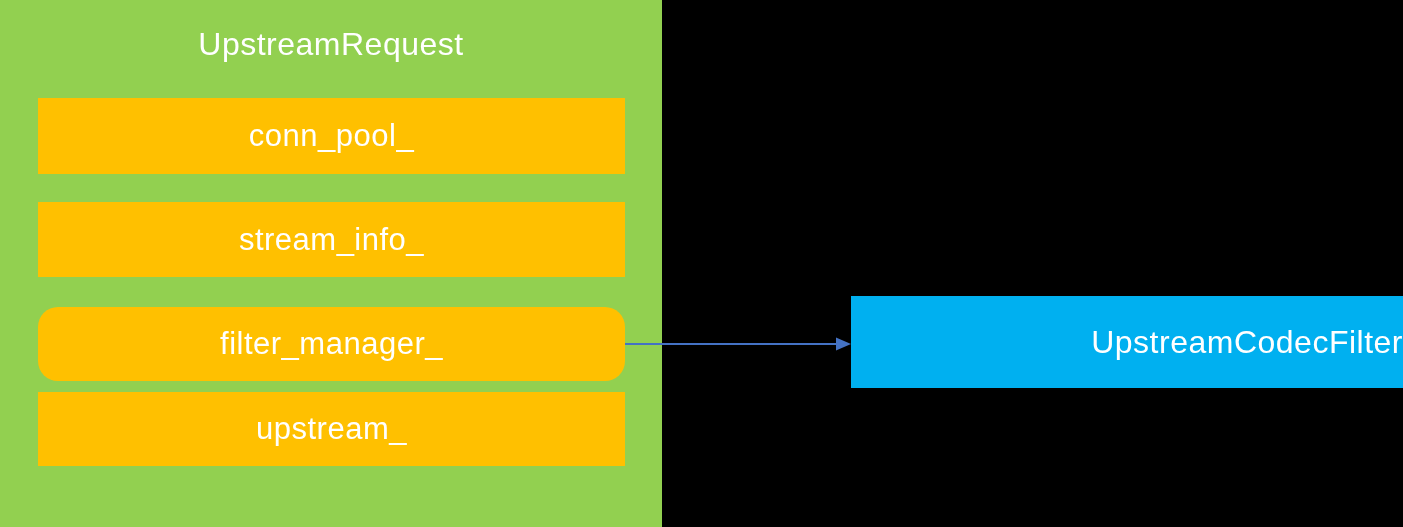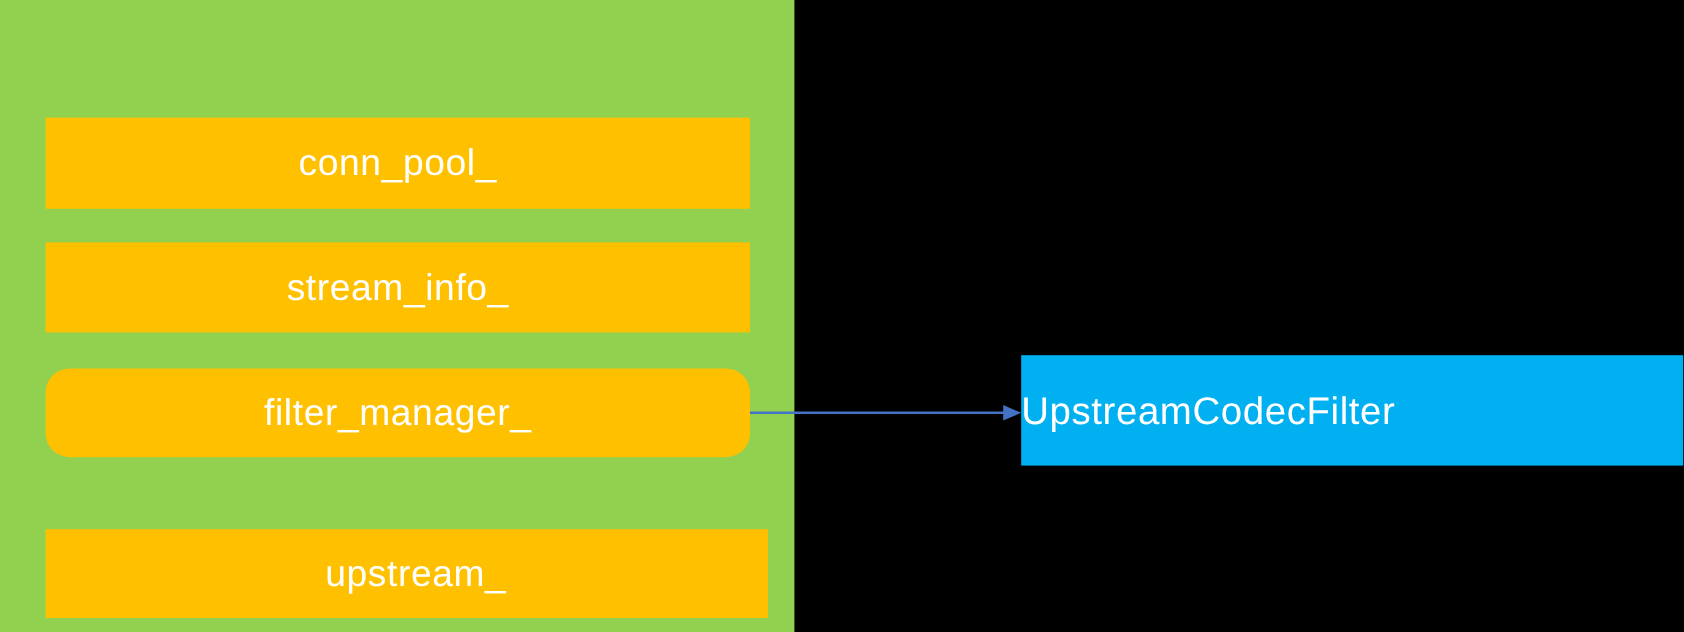--- a/index.html
+++ b/index.html
@@ -48,55 +48,56 @@
   }
   .member-box .member-label {
     font-size: 31px;
     font-weight: 300;
     letter-spacing: 0.5px;
     color: var(--text, #fff);
   }
   #member-0 { top: 98px; }
   #member-1 { top: 202px; height: 75px; }
   #member-2 { top: 307px; height: 74px; border-radius: 20px; }
-  #member-3 { top: 441px; height: 74px; padding-left: 15px; }
+  #member-3 { top: 392px; height: 74px; }
   .arrow-svg {
     position: absolute;
     left: 625px;
     top: 334px;
     width: 226px;
     height: 20px;
     display: block;
   }
   .arrow-line { stroke: var(--arrow, #4472C4); stroke-width: 2; }
   .arrow-head { fill: var(--arrow, #4472C4); }
   .target-box {
     position: absolute;
     left: 851px;
     top: 296px;
     width: 552px;
     height: 92px;
     background: var(--target, #00B0F0);
     display: flex;
     align-items: center;
-    justify-content: flex-start;
+    justify-content: flex-end;
   }
   .target-box .target-label {
     font-size: 32px;
     font-weight: 300;
     letter-spacing: 0.5px;
     color: var(--text, #fff);
   }
 </style>
 </head>
 <body>
 
 <div class="canvas">
 
   <div class="container-box">
+    <div class="container-title">UpstreamRequest</div>
 
     <div class="member-box" id="member-1">
       <span class="member-label">stream_info_</span>
     </div>
 
     <div class="member-box" id="member-0">
       <span class="member-label">conn_pool_</span>
     </div>
 
     <div class="member-box" id="member-2">

